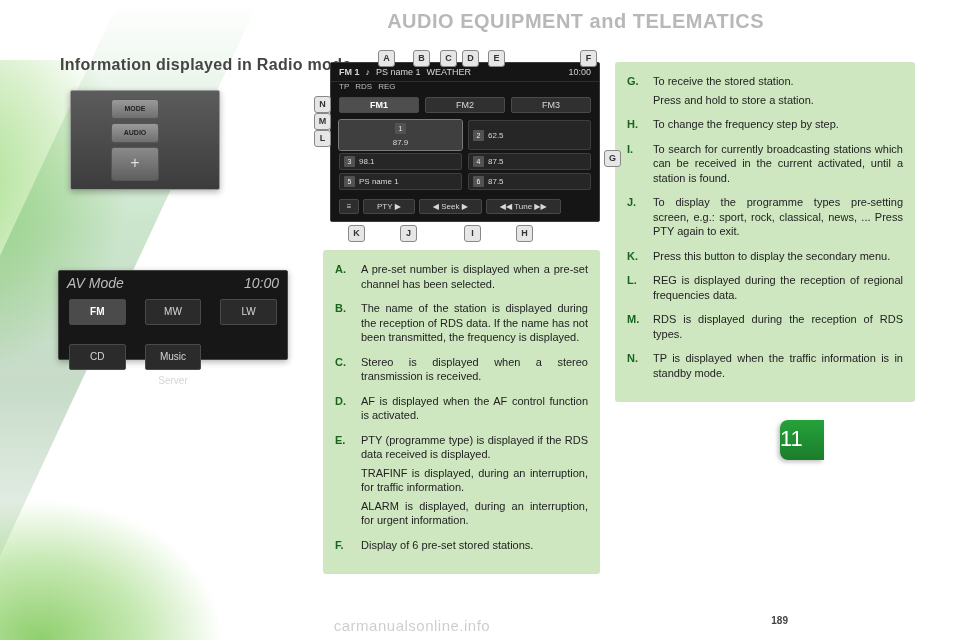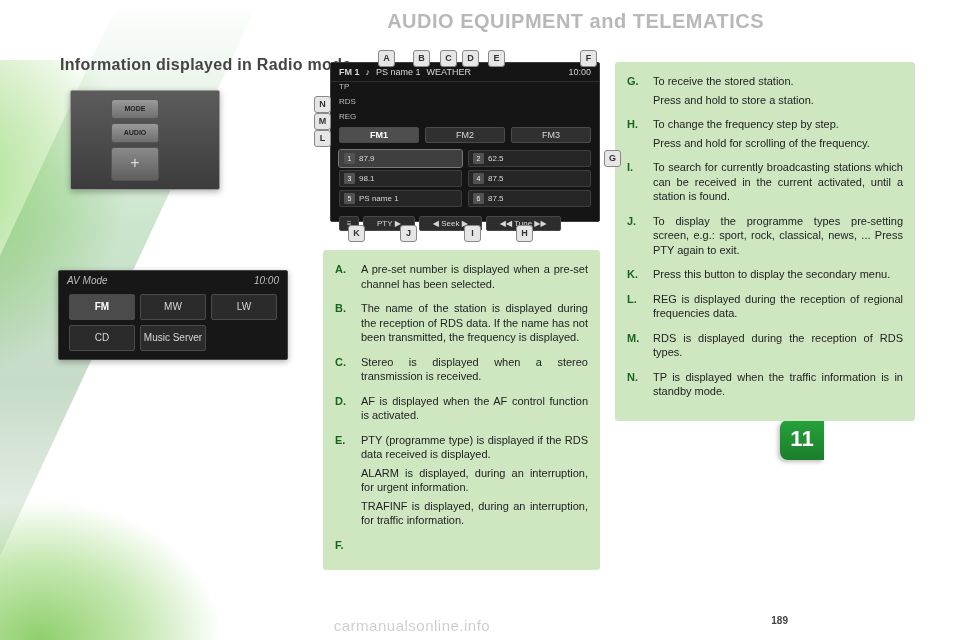--- a/index.html
+++ b/index.html
@@ -15,55 +15,55 @@
   .section-heading { position: absolute; left: 60px; top: 56px; font-size: 16px; font-weight: bold; color: #444; letter-spacing: .3px; }
 
   
   .control-photo { position: absolute; left: 70px; top: 90px; width: 150px; height: 100px; background: linear-gradient(180deg,#5c5c5c,#3c3c3c); border: 1px solid #999; border-radius: 2px; z-index:2; box-shadow: 0 2px 6px rgba(0,0,0,.3);}
   .control-photo .btn-col { position: absolute; left: 40px; top: 8px; width: 50px; }
   .control-photo .pbtn { width: 48px; height: 20px; background: linear-gradient(180deg,#9a9a9a,#6f6f6f); border:1px solid #555; border-radius:3px; margin-bottom:4px; font-size:7px; color:#222; text-align:center; line-height:18px; font-weight:bold;}
   .control-photo .plus { width:48px; height:34px; background:linear-gradient(180deg,#8a8a8a,#5f5f5f); border:1px solid #555; border-radius:3px; color:#ddd; font-size:16px; text-align:center; line-height:30px;}
 
   
   .av-photo { position: absolute; left: 58px; top: 270px; width: 230px; height: 90px; background: #171717; border:1px solid #444; border-radius:2px; color:#cfcfcf; font-size:10px; z-index:2; box-shadow: 0 2px 6px rgba(0,0,0,.3);}
-  .av-photo .hdr { display:flex; justify-content:space-between; padding:4px 8px; font-style:italic; color:#bdbdbd; font-size:10px;}
-  .av-photo .grid { display:grid; grid-template-columns: repeat(3,1fr); gap:5px; padding:4px 10px 8px 10px;}
+  .av-photo .hdr { display:flex; justify-content:space-between; padding:4px 8px; font-style:italic; color:#bdbdbd; font-size:14px;}
+  .av-photo .grid { display:grid; grid-template-columns: repeat(3,1fr); gap:19px; padding:4px 10px 8px 10px;}
   .av-photo .cell { background:#2b2b2b; border:1px solid #4a4a4a; border-radius:2px; height:26px; line-height:24px; text-align:center; font-size:10px; color:#d6d6d6;}
   .av-photo .cell.active { background:#4b4b4b; color:#fff; font-weight:bold;}
 
   
   .fm-screen { position: absolute; left: 330px; top: 62px; width: 270px; height: 160px; background:#151515; border:1px solid #3d3d3d; border-radius:2px; color:#d8d8d8; font-size:9px; z-index:2;}
   .fm-screen .topbar { display:flex; align-items:center; gap:6px; padding:4px 8px; border-bottom:1px solid #2e2e2e;}
   .fm-screen .tag { font-size:8px; color:#bfbfbf;}
   .fm-screen .time { margin-left:auto; font-size:9px; color:#cfcfcf;}
   .fm-screen .tabs { display:flex; gap:6px; padding:4px 8px;}
   .fm-screen .tab { flex:1; text-align:center; background:#303030; border:1px solid #4a4a4a; border-radius:2px; padding:2px 0; font-size:9px;}
   .fm-screen .tab.active { background:#4e4e4e; color:#fff; font-weight:bold;}
   .fm-screen .rows { padding:3px 8px;}
   .fm-screen .prow { display:flex; gap:6px; margin-bottom:3px;}
   .fm-screen .pcell { flex:1; background:#262626; border:1px solid #3e3e3e; border-radius:2px; padding:2px 4px; font-size:8px; display:flex; gap:4px; align-items:center;}
-  .fm-screen .pcell.sel { background:#3f3f3f; outline:1px solid #7a7a7a;}
+  .fm-screen .pcell.sel { background:#3f3f3f; outline:1px solid #7a7a7a;flex-direction:column;}
   .fm-screen .pnum { display:inline-block; width:11px; height:11px; background:#525252; color:#eee; font-size:7px; text-align:center; line-height:11px; border-radius:1px;}
   .fm-screen .botbar { display:flex; gap:4px; padding:3px 8px 5px 8px;}
   .fm-screen .bbtn { background:#2d2d2d; border:1px solid #474747; border-radius:2px; padding:2px 13px; font-size:8px;}
   .fm-screen .bbtn:first-child { width:20px; text-align:center; padding:2px 0;}
 
   
   .callout { position:absolute; width:17px; height:17px; background:#e6e6e6; border:1px solid #888; border-radius:3px; font-size:9px; font-weight:bold; color:#333; text-align:center; line-height:15px; z-index:3; font-family: Arial, sans-serif;}
 
   
   .col-green-left { position:absolute; left: 323px; top: 250px; width: 277px; background:#cfe7c0; border-radius:3px; padding:12px 12px 12px 12px; z-index:2; font-size:11px; color:#222; line-height:1.32;}
   .col-green-right { position:absolute; left: 615px; top: 62px; width: 300px; background:#cfe7c0; border-radius:3px; padding:12px; z-index:2; font-size:11px; color:#222; line-height:1.32;}
   .def { display:flex; margin-bottom:6px; text-align:justify;}
   .def .lbl { width:26px; flex-shrink:0; font-weight:bold; color:#18641f;}
   .def .txt { flex:1;}
   .def .txt p { margin-bottom:4px;}
 
   
-  .sidetab { position:absolute; right:0; top:420px; width:44px; height:40px; background:linear-gradient(180deg,#25a23a,#1b7d2b); border-top-left-radius:8px; border-bottom-left-radius:8px; color:#fff; font-size:22px; font-weight:bold; text-align:center; line-height:38px; box-shadow:-2px 2px 4px rgba(0,0,0,.25);}
+  .sidetab { position:absolute; right:0; top:420px; width:44px; height:40px; background:linear-gradient(180deg,#25a23a,#1b7d2b); border-top-left-radius:8px; border-bottom-left-radius:8px; color:#fff; font-size:22px; font-weight:normal; line-height:38px; box-shadow:-2px 2px 4px rgba(0,0,0,.25);}
   .pagenum { position:absolute; right:36px; bottom:14px; font-size:10px; font-weight:bold; color:#444;}
   .watermark { position:absolute; left:0; right:0; bottom:6px; text-align:center; font-size:15px; color: rgba(0,0,0,.20); letter-spacing:.5px; font-weight:500;}
 </style>
 </head>
 <body>
 
 <div class="page">
   <div class="swoosh-top"></div>
   <div class="swoosh-bot"></div>
   <div class="stripe"></div>
@@ -95,21 +95,21 @@
   </div>
 
   <div class="fm-screen">
     <div class="topbar">
       <span style="font-weight:bold">FM 1</span>
       <span>♪</span>
       <span>PS name 1</span>
       <span>WEATHER</span>
       <span class="time">10:00</span>
     </div>
-    <div style="padding:0 8px 2px 8px; display:flex; gap:6px;flex-direction:column;">
+    <div style="padding:0 8px 2px 8px; display:flex; gap:6px;">
       <span class="tag">TP</span>
       <span class="tag">RDS</span>
       <span class="tag">REG</span>
     </div>
     <div class="tabs">
       <div class="tab active">FM1</div>
       <div class="tab">FM2</div>
       <div class="tab">FM3</div>
     </div>
     <div class="rows">
@@ -189,42 +189,44 @@
     <div class="def">
         <div class="lbl">D.</div>
         <div class="txt">
           <p>AF is displayed when the AF control function is activated.</p>
         </div>
       </div>
     <div class="def">
         <div class="lbl">E.</div>
         <div class="txt">
           <p>PTY (programme type) is displayed if the RDS data received is displayed.</p>
+          <p>TRAFINF is displayed, during an interruption, for traffic information.</p>
           <p>ALARM is displayed, during an interruption, for urgent information.</p>
-          <p>TRAFINF is displayed, during an interruption, for traffic information.</p>
         </div>
       </div>
     <div class="def">
         <div class="lbl">F.</div>
+        <div class="txt">
+          <p>Display of 6 pre-set stored stations.</p>
+        </div>
       </div>
   </div>
 
   <div class="col-green-right">
     <div class="def">
         <div class="lbl">G.</div>
         <div class="txt">
           <p>To receive the stored station.</p>
           <p>Press and hold to store a station.</p>
         </div>
       </div>
     <div class="def">
         <div class="lbl">H.</div>
         <div class="txt">
           <p>To change the frequency step by step.</p>
-          <p>Press and hold for scrolling of the frequency.</p>
         </div>
       </div>
     <div class="def">
         <div class="lbl">I.</div>
         <div class="txt">
           <p>To search for currently broadcasting stations which can be received in the current activated, until a station is found.</p>
         </div>
       </div>
     <div class="def">
         <div class="lbl">J.</div>

